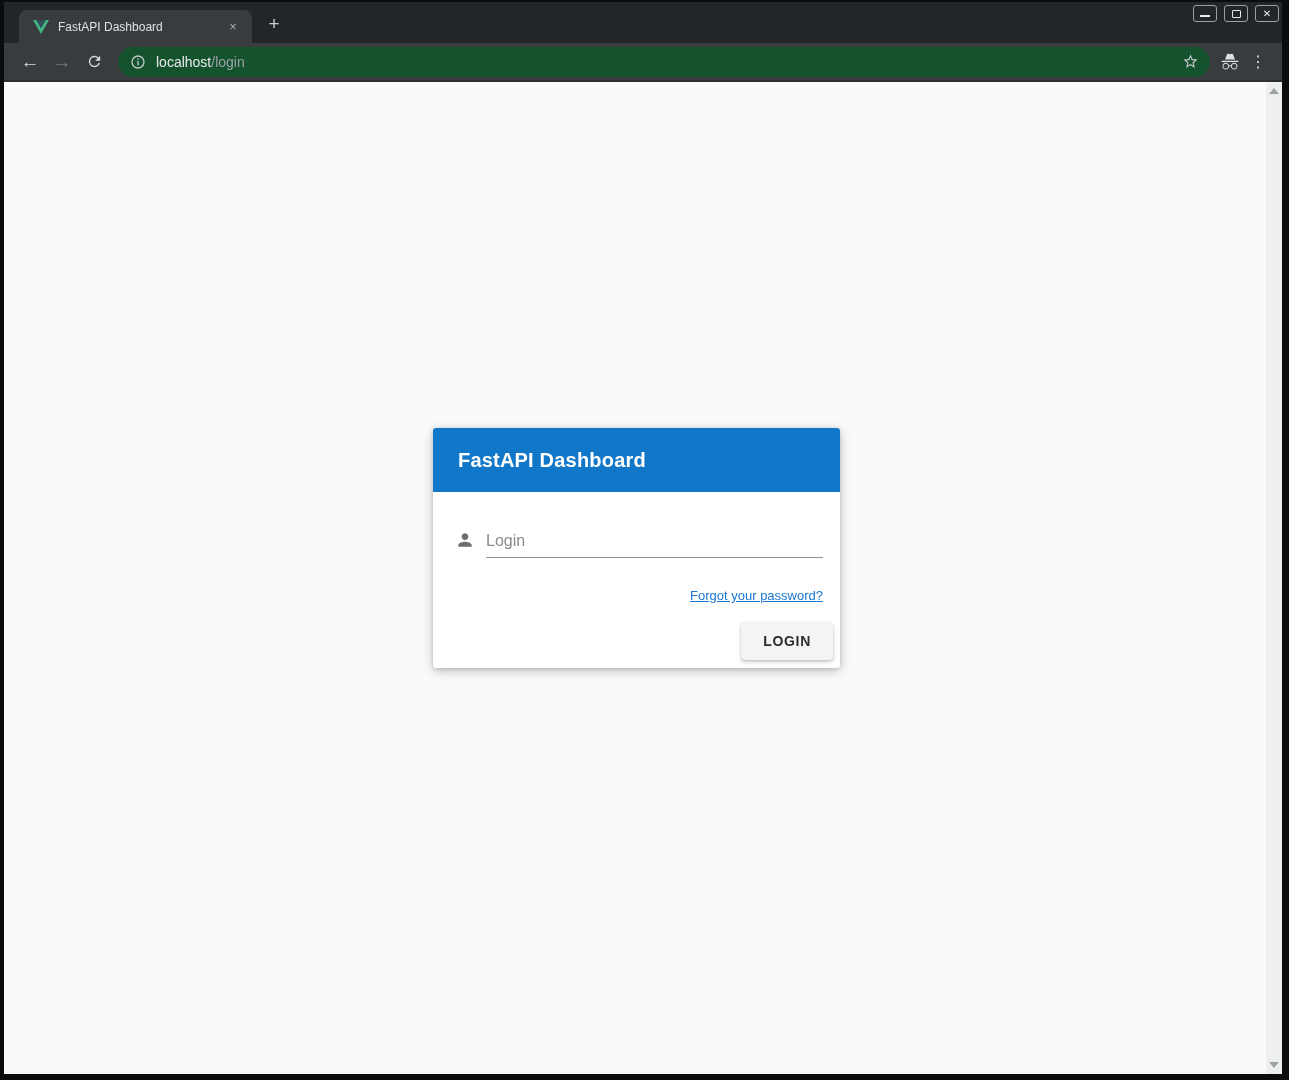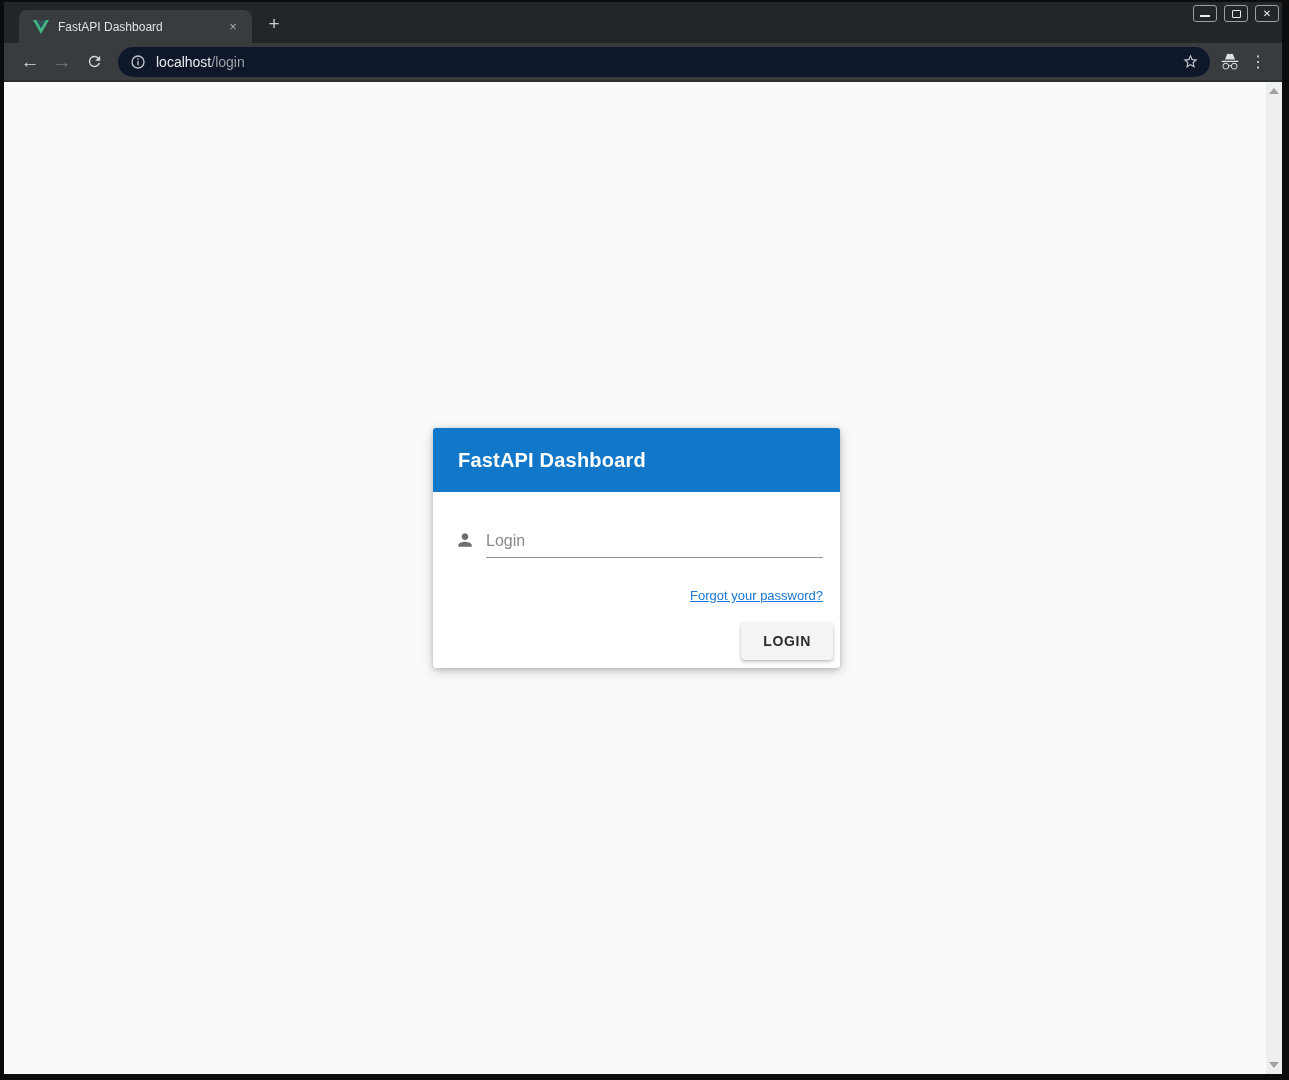--- a/index.html
+++ b/index.html
@@ -51,21 +51,21 @@
     height:39px; background:#383c3f; border-bottom:2px solid #2d3033;
     display:flex; align-items:center; padding:0 10px 0 10px; flex:0 0 auto;
   }
   .nav-btn {
     width:28px; height:28px; display:flex; align-items:center; justify-content:center;
     color:#d7dadc; font-size:19px; border-radius:50%; cursor:pointer; margin:0 2px;
   }
   .nav-btn.disabled { color:#75797d; }
   .nav-btn svg { fill:#d7dadc; }
   .omnibox {
-    flex:1 1 auto; height:30px; margin:0 6px 0 8px; background:#0f172a;
+    flex:1 1 auto; height:30px; margin:0 6px 0 8px; background:#14532d;
     border-radius:15px; display:flex; align-items:center; padding:0 6px 0 12px;
     font-size:14px;
   }
   .omnibox .url { flex:1 1 auto; margin-left:10px; white-space:nowrap; overflow:hidden; }
   .url-host { color:#e8eaed; }
   .url-path { color:#9aa0a6; }
   .icon-btn {
     width:28px; height:28px; display:flex; align-items:center; justify-content:center;
     border-radius:50%; cursor:pointer; flex:0 0 auto;
   }

